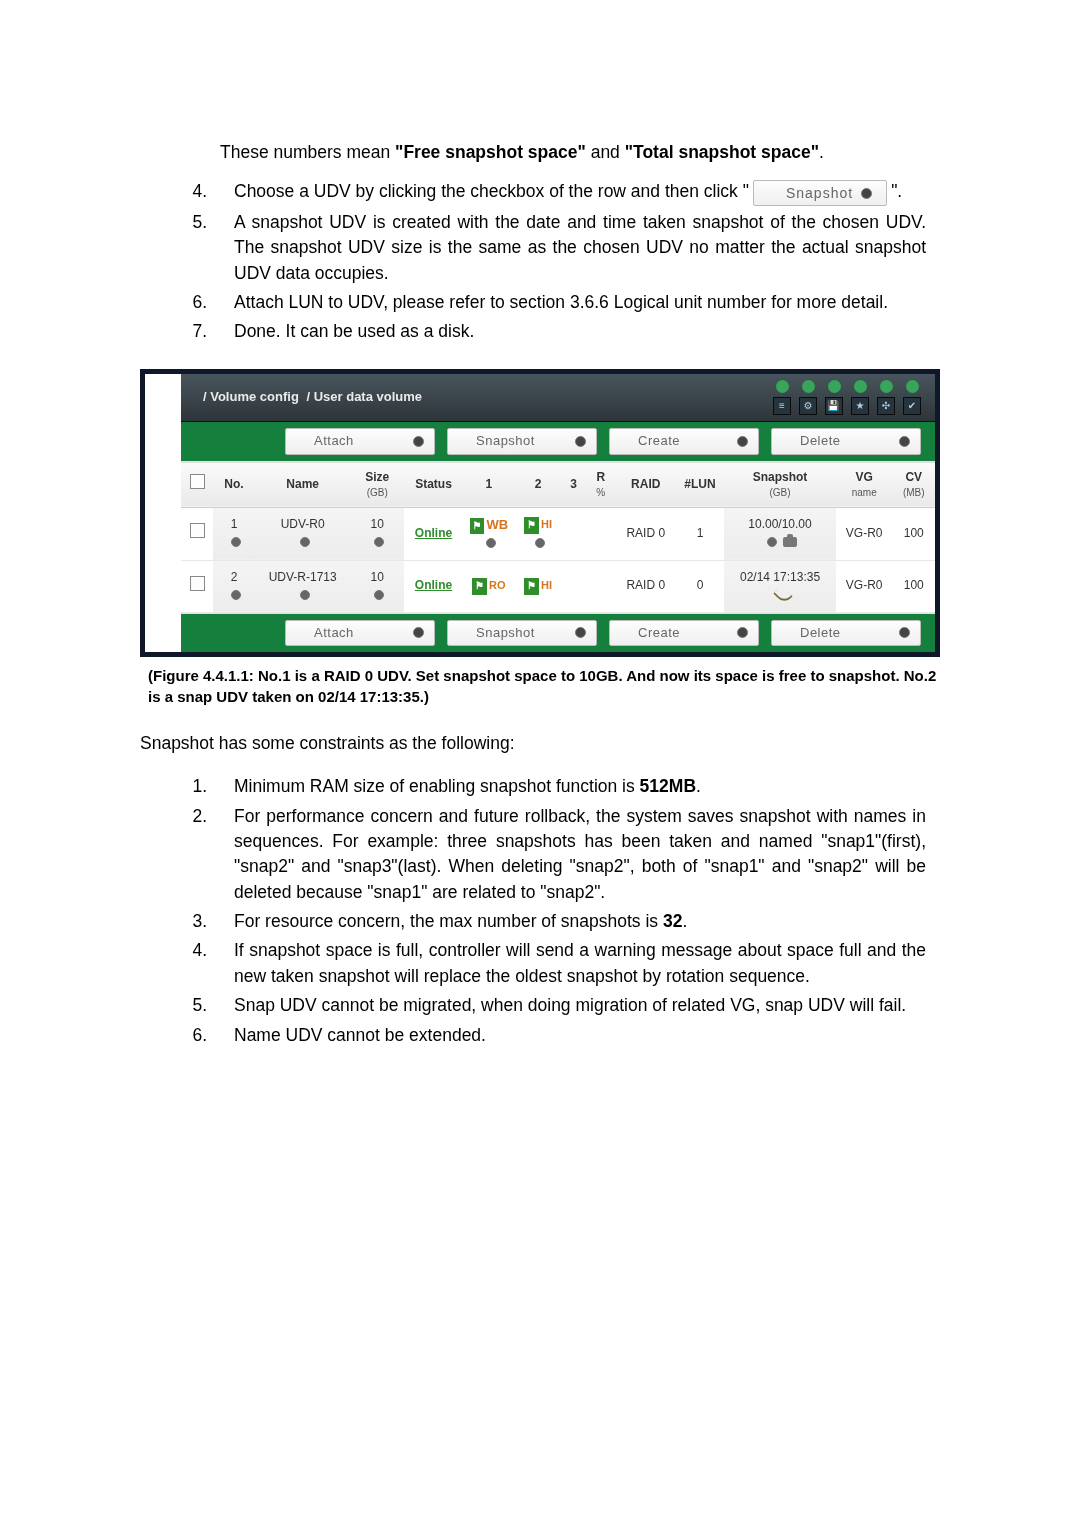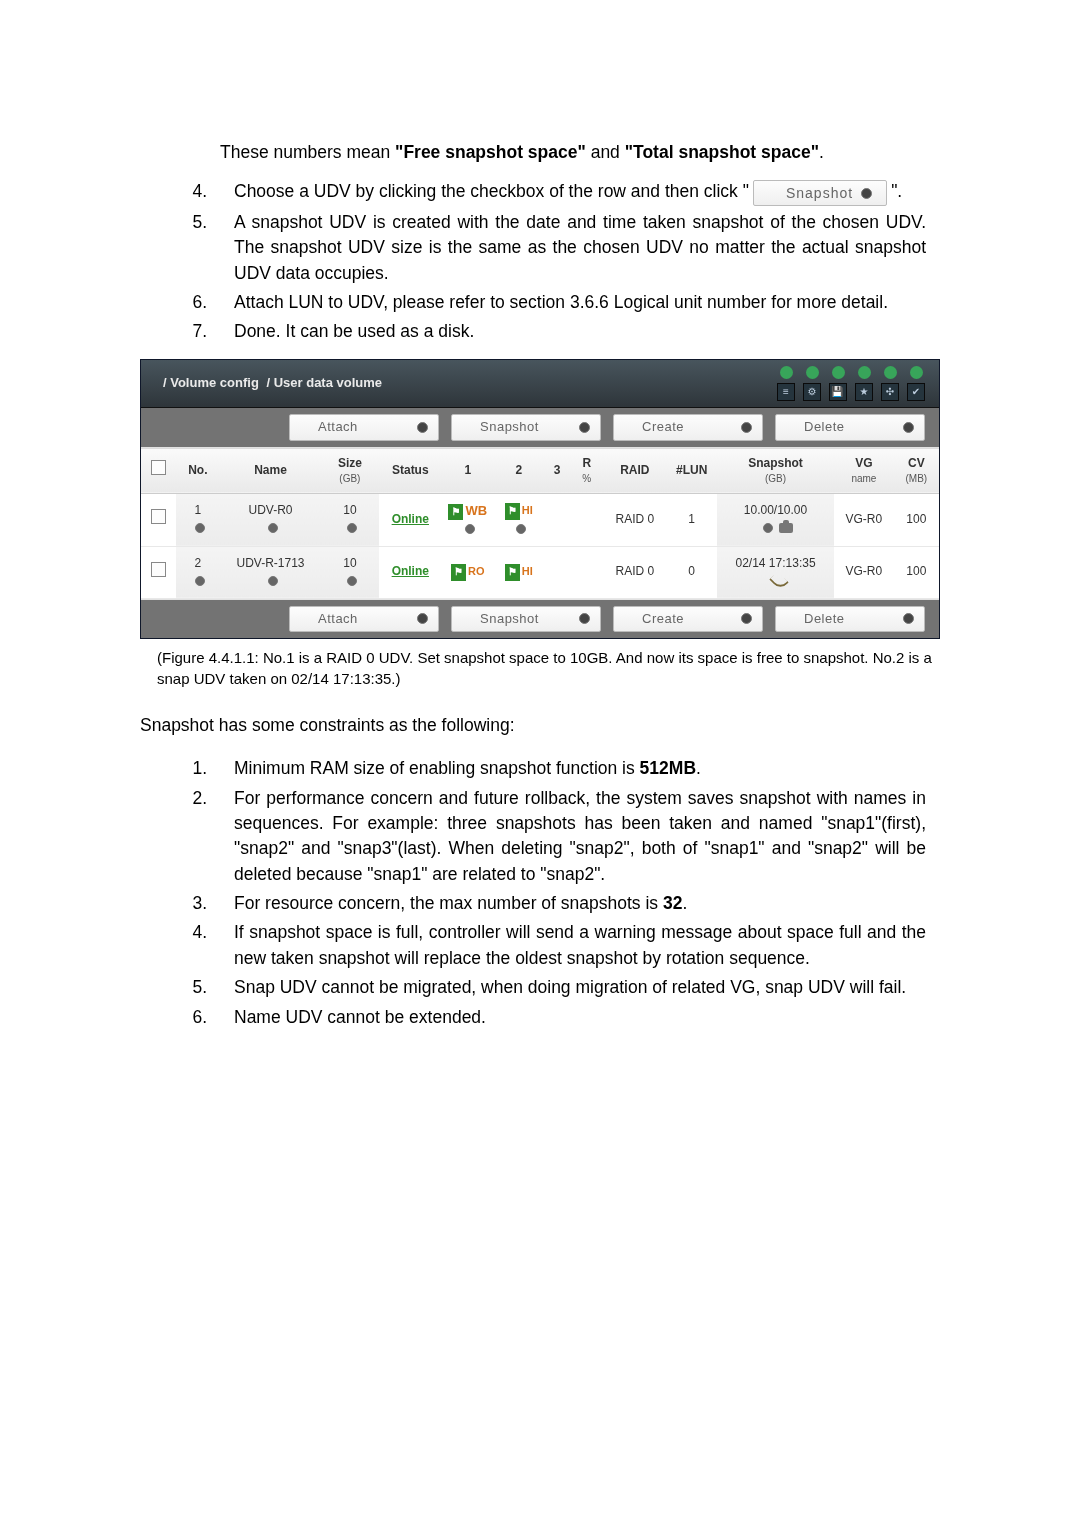--- a/index.html
+++ b/index.html
@@ -22,37 +22,37 @@
     background:linear-gradient(#fdfdfd,#efefef);
     border:1px solid #bbb; border-radius:2px;
     color:#666; font-size:14px;
     padding:2px 14px 2px 32px;
     letter-spacing:1px;
     margin:0 4px;
   }
   .snapshot-btn-inline .radio { display:inline-block;width:9px;height:9px;border:1px solid #777;border-radius:50%;background:#444;margin-left:8px;vertical-align:middle; }
 
   
-  .figwrap { margin: 14px 0 8px 0; border:1px solid #0f172a; }
+  .figwrap { margin: 24px 0 8px 0; border:5px solid #0f172a;padding-left:36px; }
   .fighdr {
     background: linear-gradient(#48555d,#2e353a);
     color:#eaeaea;
     display:flex; justify-content:space-between; align-items:center;
     padding:6px 14px 6px 22px;
     font-size:13px;
     border-bottom:1px solid #111;
   }
   .bcrumb span { margin-right:4px; }
   .ico-row { display:flex; gap:8px; }
   .circ { width:13px;height:13px;border-radius:50%;background:#38a55a;display:block;margin-bottom:2px; }
   .sq   { width:16px;height:16px;background:#25343d;border:1px solid #0a0a0a;display:flex;align-items:center;justify-content:center;font-size:10px;color:#bcd; }
   .ico-col{display:flex;flex-direction:column;align-items:center;gap:2px;}
 
   .actionbar {
-    background:#737373;
+    background:#15803d;
     display:flex; gap:12px; justify-content:flex-end;
     padding:6px 14px;
     border-bottom:1px solid #e2e2e2;
   }
   .actionbar.bottom { border-top:1px solid #e2e2e2; border-bottom:none; }
   .abtn {
     background:linear-gradient(#fdfdfd,#efefef);
     border:1px solid #bbb; border-radius:2px;
     font-size:13px; color:#666;
     padding:3px 10px 3px 28px;
@@ -91,21 +91,21 @@
   .badge { background:#2f8e2b;color:#fff;padding:1px 3px;font-size:10px;font-weight:bold;margin-right:2px;display:inline-block;}
   .hi { color:#d8741d; font-weight:bold; font-size:11px; }
   .ro { color:#d8741d; font-weight:bold; font-size:11px; }
   .wb { color:#d8741d; font-weight:bold; font-size:13px; }
   .dot { display:inline-block;width:8px;height:8px;border:1px solid #777;border-radius:50%;background:#666;margin-left:4px;vertical-align:middle; }
   .cam { display:inline-block;width:14px;height:10px;background:#777;border-radius:2px;position:relative;margin-left:6px;vertical-align:middle;}
   .cam::before{content:"";position:absolute;top:-3px;left:4px;width:6px;height:3px;background:#777;border-radius:2px 2px 0 0;}
   .undo { display:inline-block;width:14px;height:10px;border:2px solid #7a6a3a;border-top:none;border-left:none;border-radius:0 0 10px 0;transform:rotate(45deg);margin-left:6px;vertical-align:middle;}
 
   .fig-caption { text-align:center;font-size:14px;font-weight:bold;margin:4px 0 24px 0; }
-  .fig-desc { font-size:15px;font-weight:normal;margin:0 0 24px 17px;line-height:1.4; }
+  .fig-desc { font-size:15px;font-weight:bold;margin:0 0 24px 8px;line-height:1.4; }
   .bold { font-weight:bold; }
   .page-num { text-align:center;font-size:15px;margin-top:180px; }
 
   
   th.c-chk{width:30px;} th.c-no{width:42px;} th.c-name{width:100px;} th.c-size{width:58px;}
   th.c-status{width:60px;} th.c-1{width:46px;} th.c-2{width:46px;} th.c-3{width:22px;}
   th.c-r{width:30px;} th.c-raid{width:60px;} th.c-lun{width:46px;} th.c-snap{width:118px;}
   th.c-vg{width:56px;} th.c-cv{width:42px;}
 </style>
 </head>

